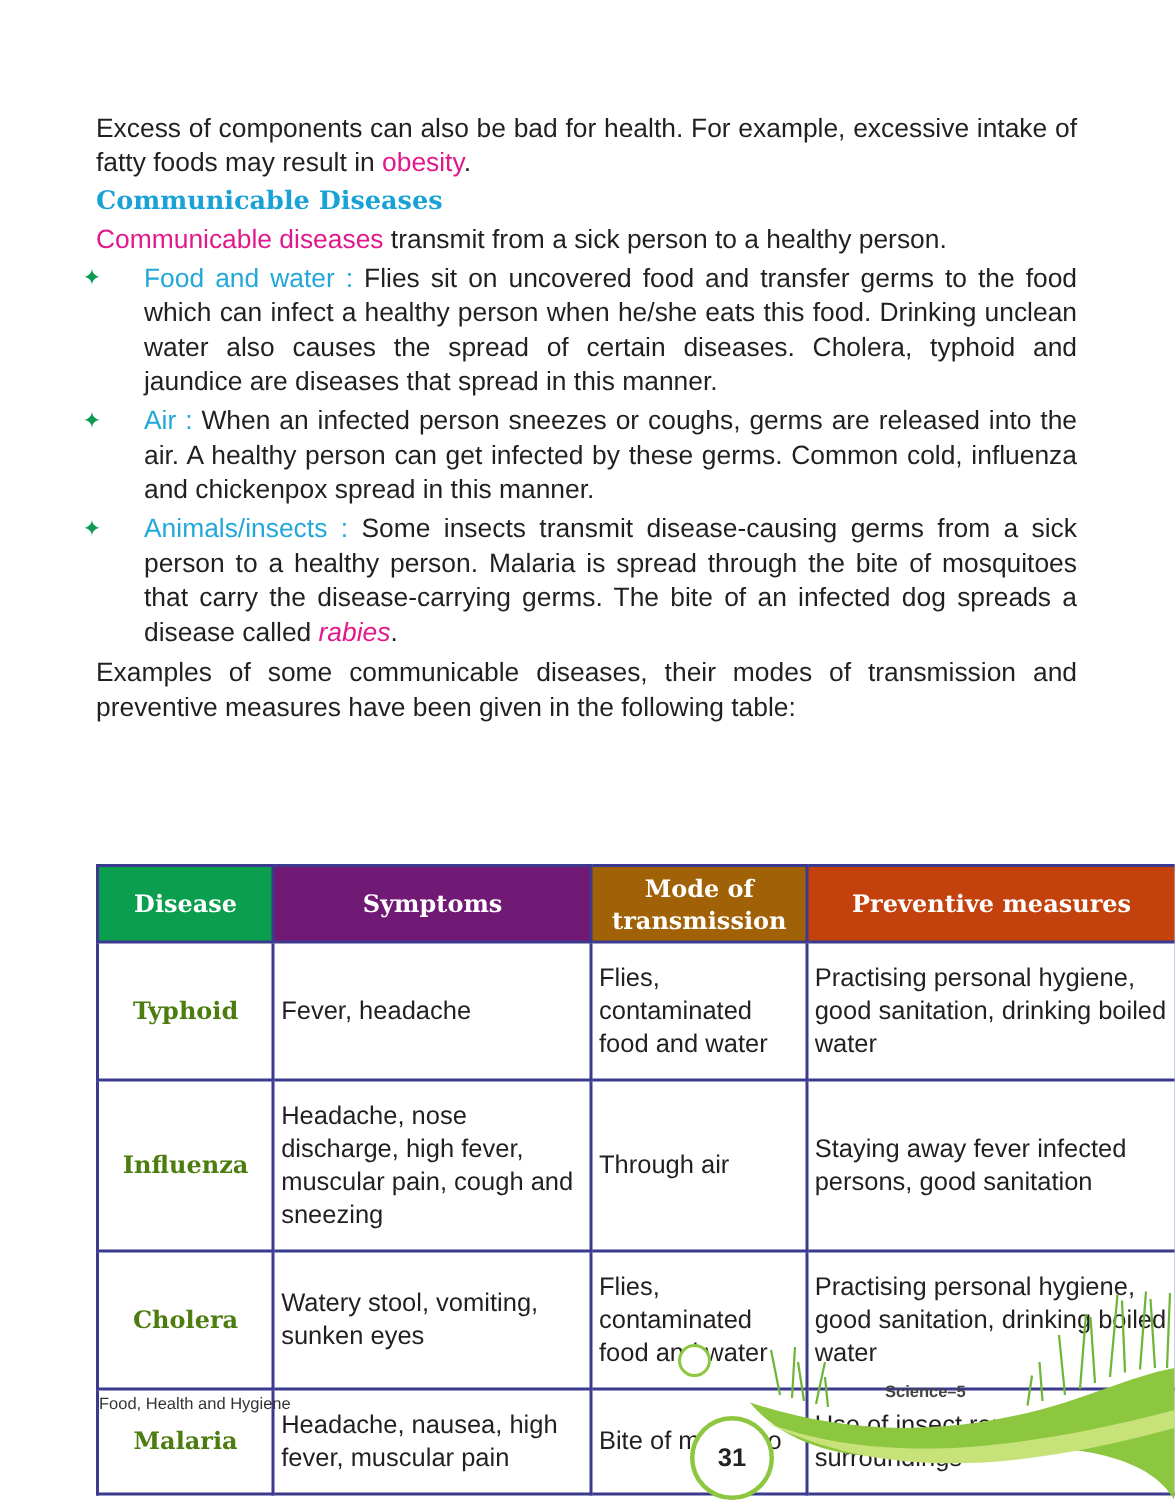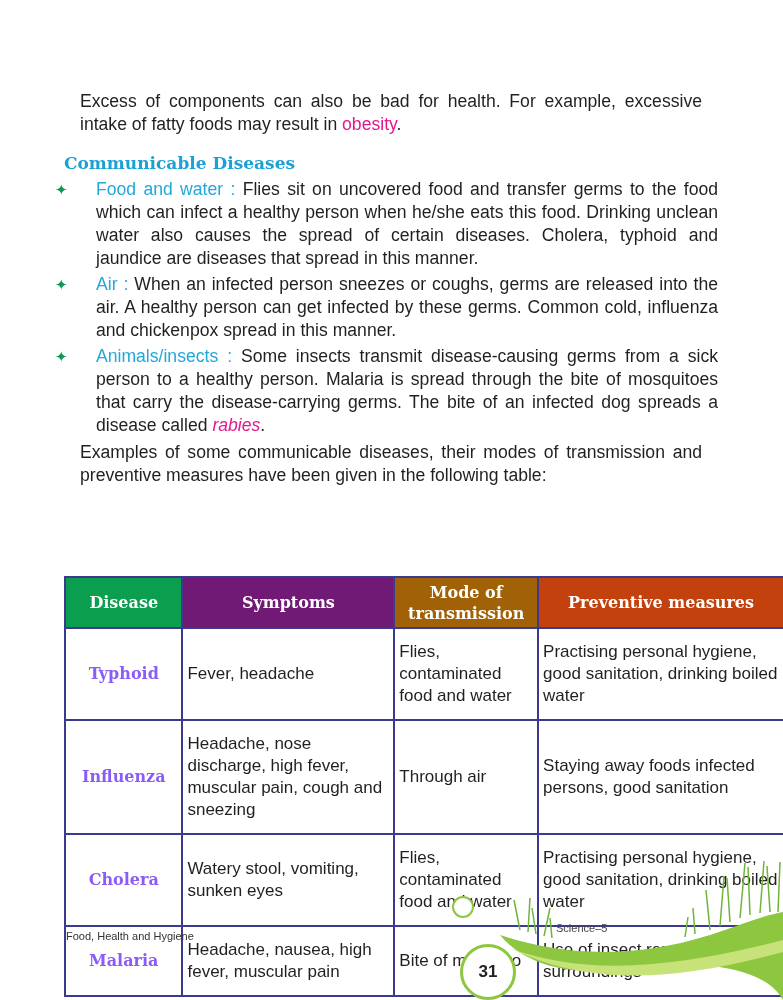--- a/index.html
+++ b/index.html
@@ -1,55 +1,56 @@
 <!DOCTYPE html>
 <html><head>
 <meta charset="utf-8">
 <style>
   html, body { margin:0; padding:0; background:#fff; }
   body { width:783px; height:1000px; position:relative; overflow:hidden;
          font-family:"Liberation Sans", sans-serif; color:#231f20; }
   .page { position:absolute; left:64px; top:74px; width:654px; }
-  p { margin:16px; font-size:17.6px; line-height:23px; text-align:justify; }
+  p { margin:0; font-size:17.6px; line-height:23px; text-align:justify; }
   .pink { color:#e0198c; }
   .cyan { color:#23a8d9; }
   .heading { font-family:"DejaVu Serif", serif; font-weight:bold; color:#1aa2d6;
              font-size:17px; line-height:23px; margin-top:3px; margin-bottom:2px; }
   .para { margin-top:4px; }
   ul.bullets { list-style:none; margin:3px 0 0 0; padding:0; }
   ul.bullets li { position:relative; padding-left:32px; font-size:17.6px; line-height:23px;
                   text-align:justify; margin-bottom:3px; }
   ul.bullets li .mk { position:absolute; left:-9px; top:0; color:#0d9a52; font-size:15px; }
   .italic-pink { color:#e0198c; font-style:italic; }
 
   table.dis { position:absolute; left:64px; top:576px; width:721px; border-collapse:collapse; }
   table.dis th, table.dis td { border:2px solid #3b3a8e; font-size:17px; line-height:22px; vertical-align:middle; }
   table.dis th { font-family:"DejaVu Serif", serif; color:#fff; font-weight:bold; font-size:16px;
                  line-height:21px; height:47px; text-align:center; }
   table.dis td { padding:12px 4px; text-align:left; }
-  table.dis td.dname { font-family:"DejaVu Serif", serif; font-weight:bold; color:#8b5cf6;
+  table.dis td.dname { font-family:"DejaVu Serif", serif; font-weight:bold; color:#4d7c0f;
                        text-align:center; font-size:16px;border-radius:11px; }
 
   .footer-left { position:absolute; left:66px; top:930px; font-size:11px; color:#333; }
   .circle { position:absolute; left:460px; top:944px; width:50px; height:50px; border-radius:50%;
             border:3px solid #8dc63f; background:#fff; display:flex; align-items:center; justify-content:center;
             font-family:Liberation Sans, sans-serif; font-weight:bold; font-size:17px; color:#222; z-index:3; }
   .circle-small { position:absolute; left:452px; top:896px; width:18px; height:18px; border-radius:50%;
                   border:2px solid #8dc63f; background:#fff; z-index:4; }
-  .footer-right { position:absolute; left:556px; top:922px; font-size:11px; color:#444; z-index:3; }
+  .footer-right { position:absolute; left:590px; top:922px; font-size:11px; color:#444; z-index:3;font-weight:bold; }
   svg.grass { position:absolute; left:480px; top:840px; z-index:1; }
 </style>
 </head>
 <body>
 
 <div class="page">
   <p><span>Excess of components can also be bad for health. For example, excessive intake of fatty foods may result in </span><span class="pink">obesity</span><span>.</span></p>
 
   <div class="heading">Communicable Diseases</div>
 
+  <p style="text-align:left"><span class="pink">Communicable diseases</span><span> transmit from a sick person to a healthy person.</span></p>
 
 
   <ul class="bullets">
     <li>
       <span class="mk">✦</span>
       <span class="cyan">Food and water : </span><span>Flies sit on uncovered food and transfer germs to the food which can infect a healthy person when he/she eats this food. Drinking unclean water also causes the spread of certain diseases. Cholera, typhoid and jaundice are diseases that spread in this manner.</span>
     </li>
     <li>
       <span class="mk">✦</span>
       <span class="cyan">Air : </span><span>When an infected person sneezes or coughs, germs are released into the air. A healthy person can get infected by these germs. Common cold, influenza and chickenpox spread in this manner.</span>
@@ -82,21 +83,21 @@
     <tr style="height:70px">
       <td class="dname">Typhoid</td>
       <td>Fever, headache</td>
       <td>Flies, contaminated food and water</td>
       <td>Practising personal hygiene, good sanitation, drinking boiled water</td>
     </tr>
     <tr style="height:92px">
       <td class="dname">Influenza</td>
       <td>Headache, nose discharge, high fever, muscular pain, cough and sneezing</td>
       <td>Through air</td>
-      <td>Staying away foods infected persons, good sanitation</td>
+      <td>Staying away fever infected persons, good sanitation</td>
     </tr>
     <tr style="height:70px">
       <td class="dname">Cholera</td>
       <td>Watery stool, vomiting, sunken eyes</td>
       <td>Flies, contaminated food and water</td>
       <td>Practising personal hygiene, good sanitation, drinking boiled water</td>
     </tr>
     <tr style="height:54px">
       <td class="dname">Malaria</td>
       <td>Headache, nausea, high fever, muscular pain</td>

